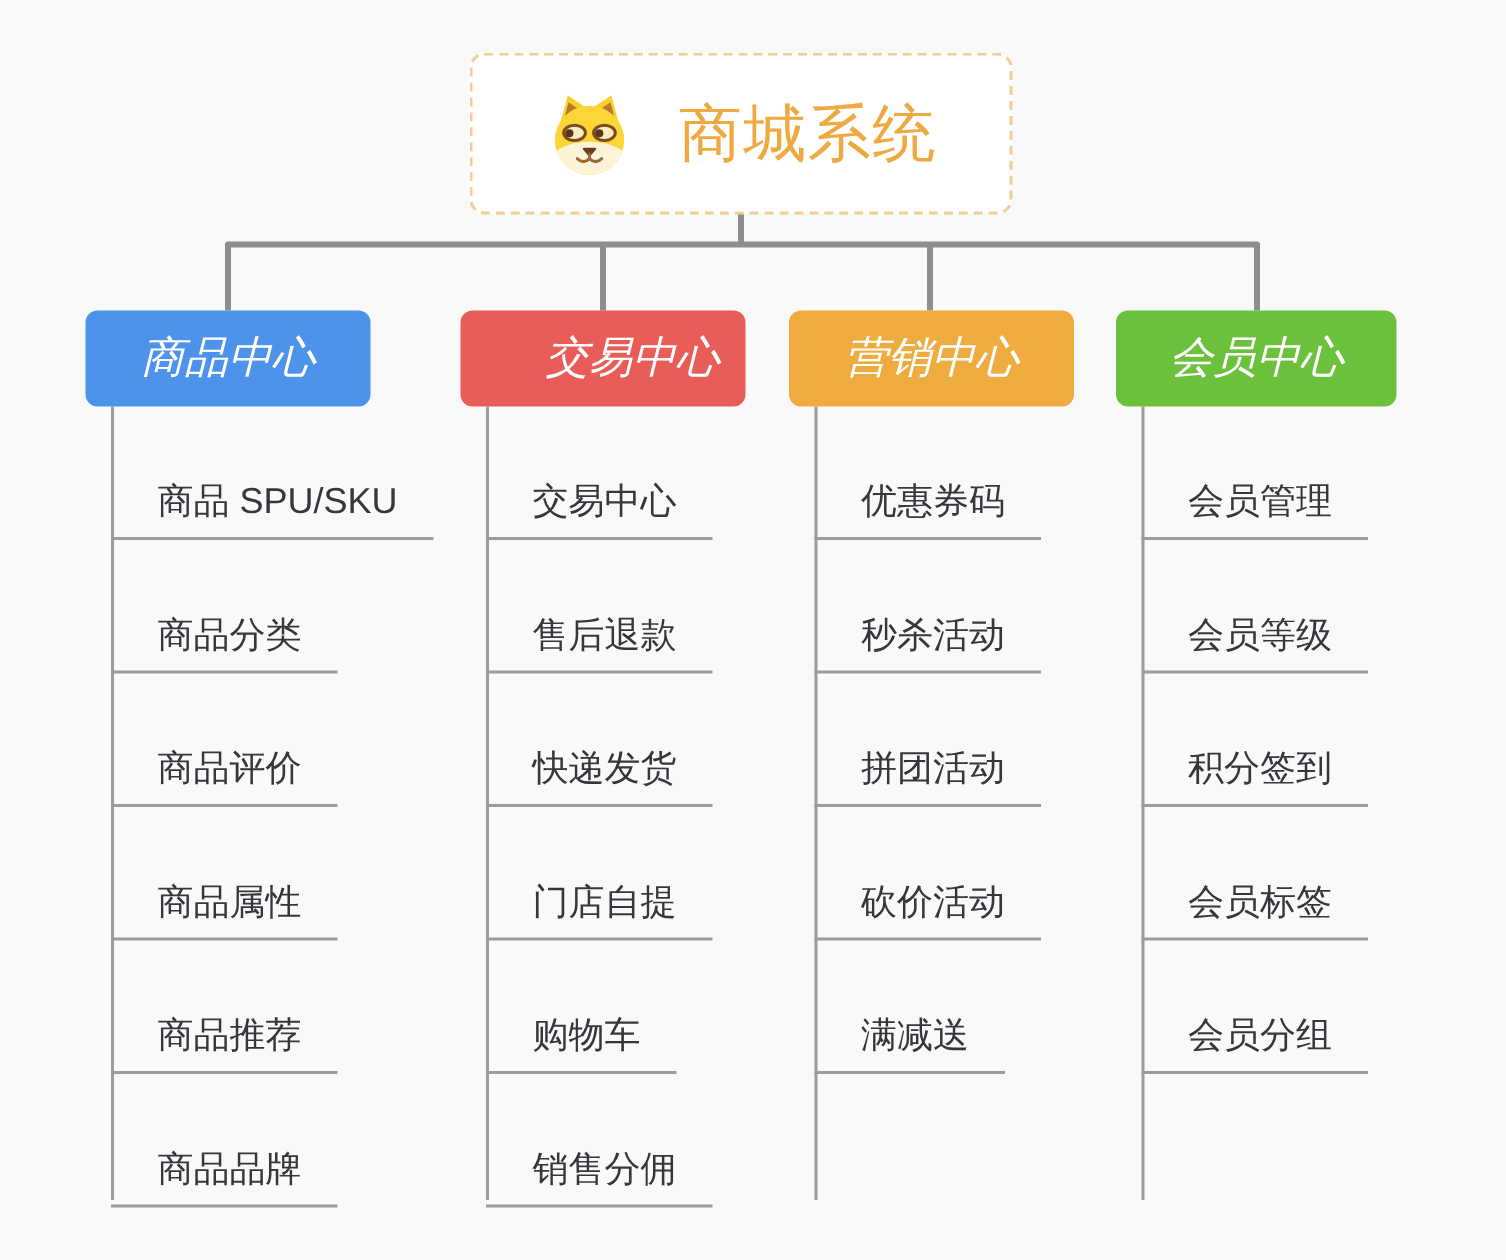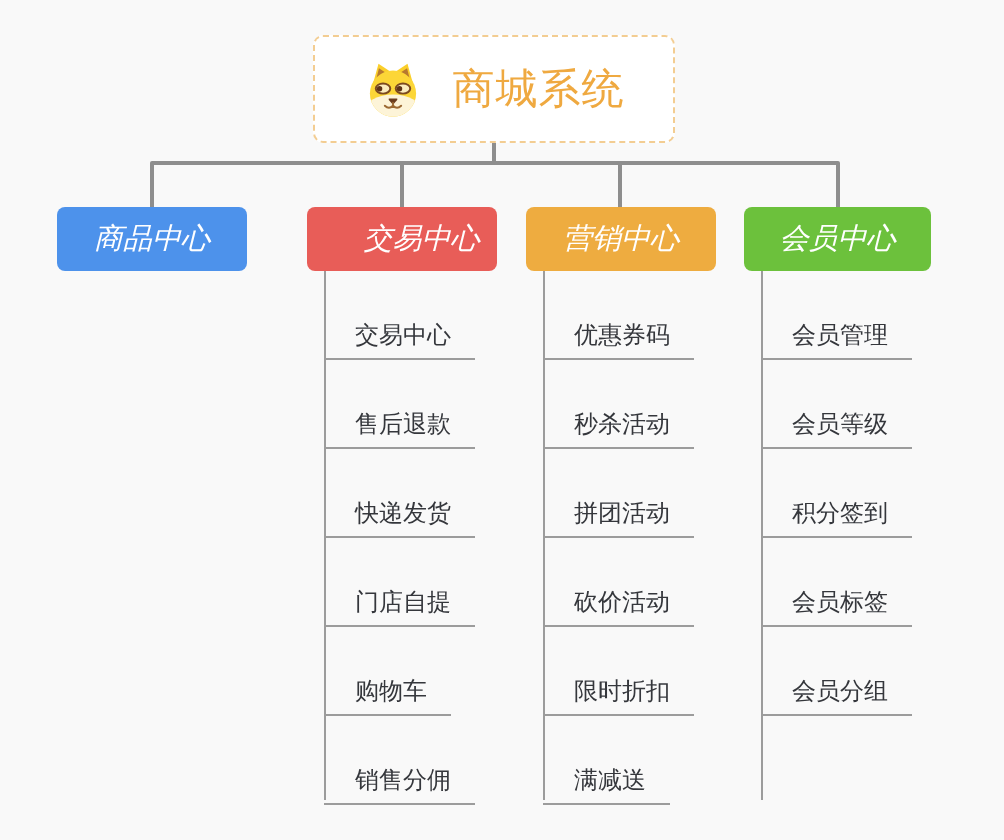--- a/index.html
+++ b/index.html
@@ -86,38 +86,46 @@
       </svg>
     </span>
     <span class="root-title" style="color: rgb(239, 169, 64);">商城系统</span>
   </div>
 
   <div class="branch-box b0" style="background-color: rgb(77, 146, 235);">商品中心</div>
   <div class="branch-box b1" style="background-color: rgb(232, 93, 88); padding-left: 39px;">交易中心</div>
   <div class="branch-box b2" style="background-color: rgb(238, 172, 64);">营销中心</div>
   <div class="branch-box b3" style="background-color: rgb(108, 193, 60);">会员中心</div>
 
+  <div class="col c0">
+    <div class="trunk"></div>
+    <div class="item">商品 SPU/SKU</div>
+    <div class="item">商品分类</div>
+    <div class="item">商品评价</div>
+    <div class="item">商品属性</div>
+    <div class="item">商品推荐</div>
+    <div class="item">商品品牌</div>
+  </div>
 
   <div class="col c1">
     <div class="trunk"></div>
     <div class="item">交易中心</div>
     <div class="item">售后退款</div>
     <div class="item">快递发货</div>
     <div class="item">门店自提</div>
     <div class="item">购物车</div>
     <div class="item">销售分佣</div>
   </div>
 
   <div class="col c2">
     <div class="trunk"></div>
     <div class="item">优惠券码</div>
     <div class="item">秒杀活动</div>
     <div class="item">拼团活动</div>
     <div class="item">砍价活动</div>
-    <div class="item">限时折扣</div>
     <div class="item">满减送</div>
   </div>
 
   <div class="col c3">
     <div class="trunk"></div>
     <div class="item">会员管理</div>
     <div class="item">会员等级</div>
     <div class="item">积分签到</div>
     <div class="item">会员标签</div>
     <div class="item">会员分组</div>

